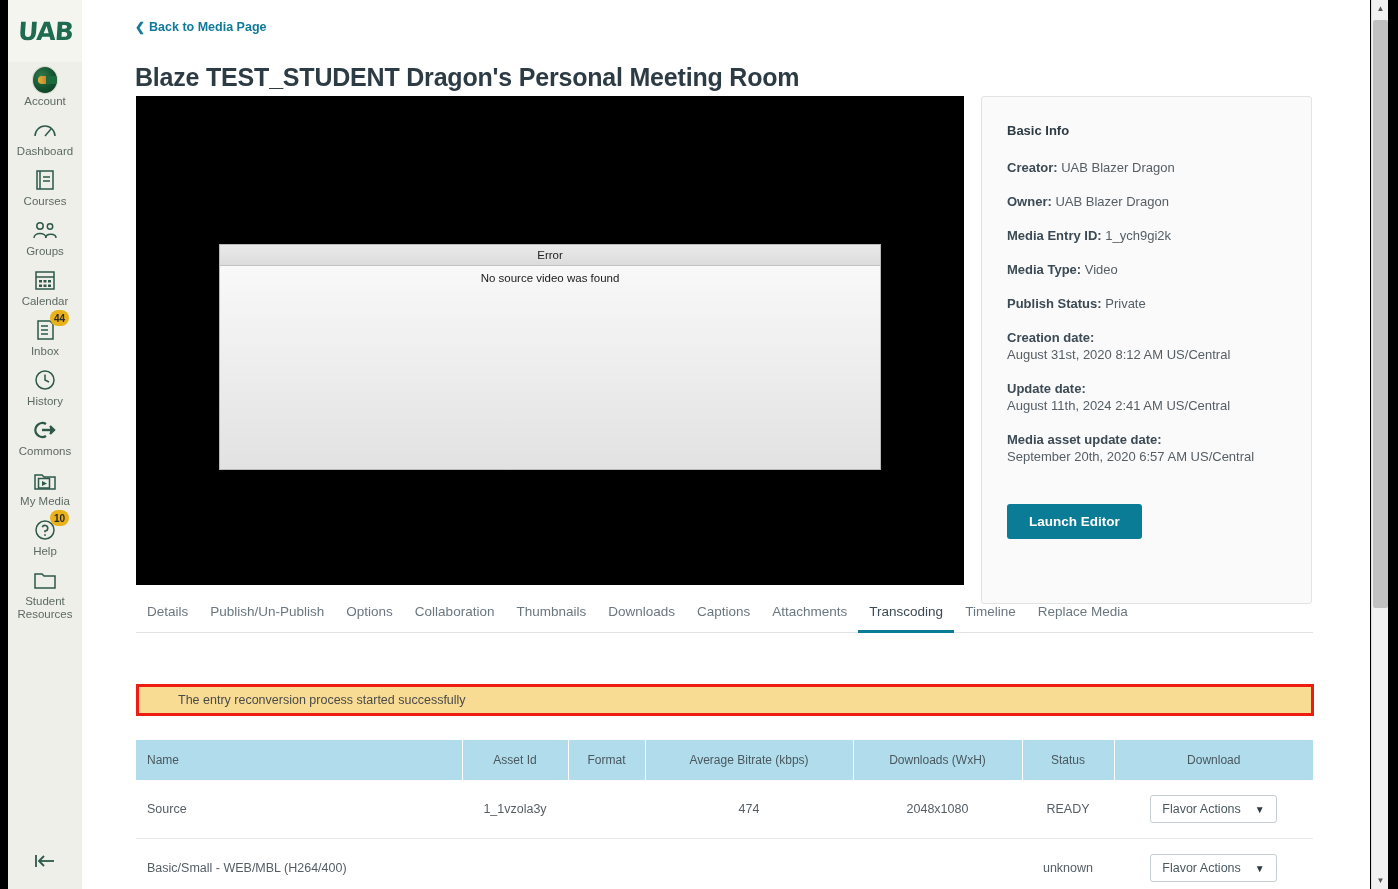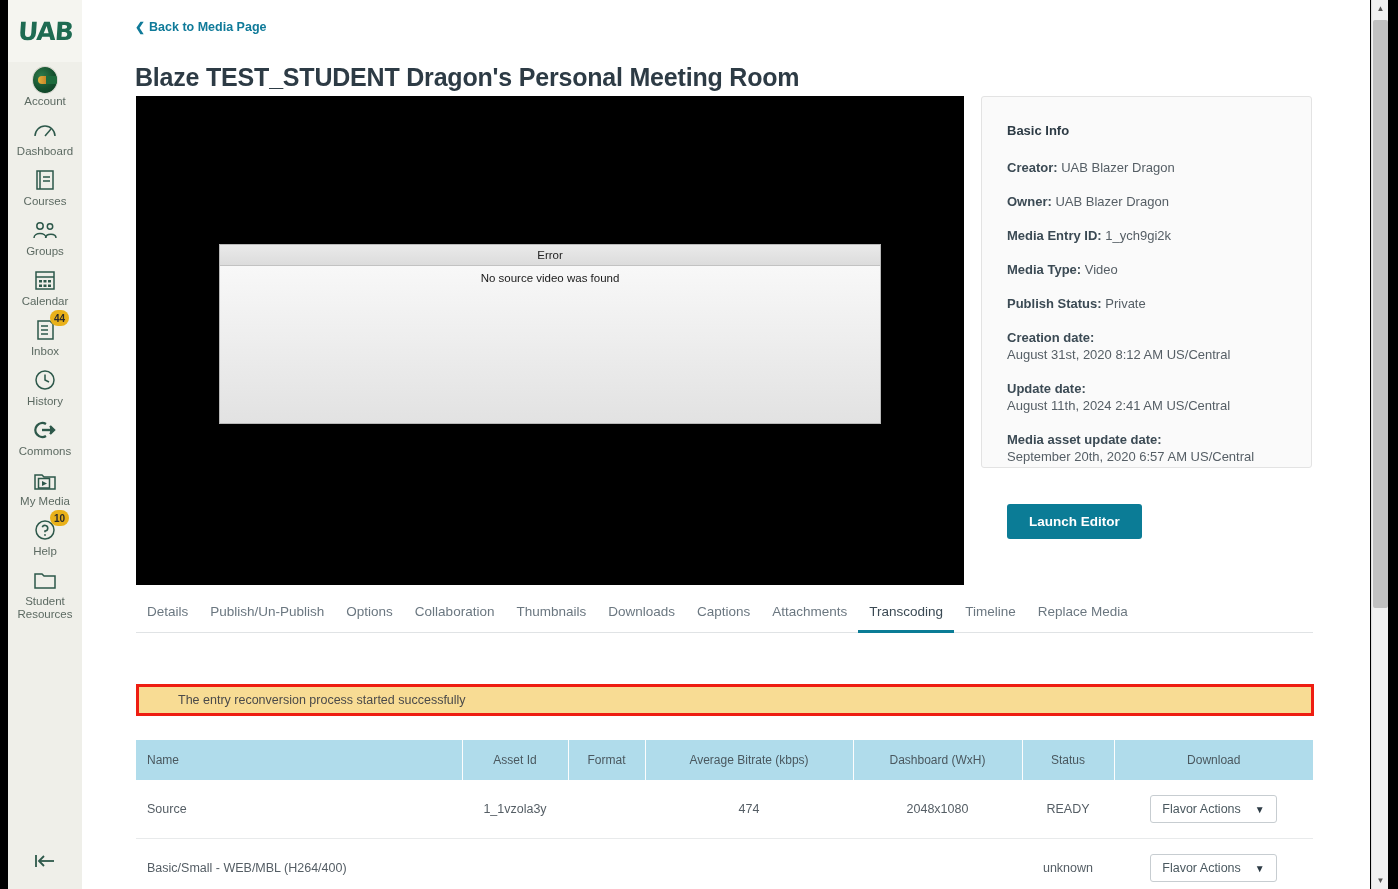--- a/index.html
+++ b/index.html
@@ -117,21 +117,21 @@
   
   #player {
     position: absolute;
     left: 54px; top: 96px;
     width: 828px; height: 489px;
     background: #000;
   }
   #err-dialog {
     position: absolute;
     left: 83px; top: 148px;
-    width: 662px; height: 180px;
+    width: 662px; height: 226px;
     background: linear-gradient(180deg, #fbfbfb 0%, #e2e2e2 100%);
     border: 1px solid #b9b9b9;
   }
   #err-title {
     height: 21px;
     background: linear-gradient(180deg, #eaeaea 0%, #dcdcdc 100%);
     border-bottom: 1px solid #c2c2c2;
     display: flex; align-items: center; justify-content: center;
     font-size: 11.5px; color: #222;
     font-family: "Liberation Sans", sans-serif;
@@ -139,21 +139,21 @@
   #err-body {
     display: flex; justify-content: center;
     padding-top: 6px;
     font-size: 11.5px; color: #1a1a1a;
   }
 
   
   #info-card {
     position: absolute;
     left: 899px; top: 96px;
-    width: 331px; height: 372px;
+    width: 331px; height: 508px;
     background: #fafafa;
     border: 1px solid #e3e3e3;
     border-radius: 3px;
     padding: 26px 25px 0 25px;
   }
   #info-card h3 {
     margin: 0 0 21px 0;
     font-size: 13px; color: #2d3b45; font-weight: 700;
   }
   .info-row { margin-bottom: 17px; font-size: 13px; line-height: 17px; }
@@ -501,21 +501,21 @@
             <col style="width:169px">
             <col style="width:92px">
             <col style="width:199px">
         </colgroup>
         <thead>
           <tr>
             <th class="left">Name</th>
             <th>Asset Id</th>
             <th>Format</th>
             <th>Average Bitrate (kbps)</th>
-            <th>Dashboard (WxH)</th>
+            <th>Downloads (WxH)</th>
             <th>Status</th>
             <th>Download</th>
           </tr>
         </thead>
         <tbody>
           <tr>
             <td class="left">Source</td>
             <td>1_1vzola3y</td>
             <td></td>
             <td>474</td>

